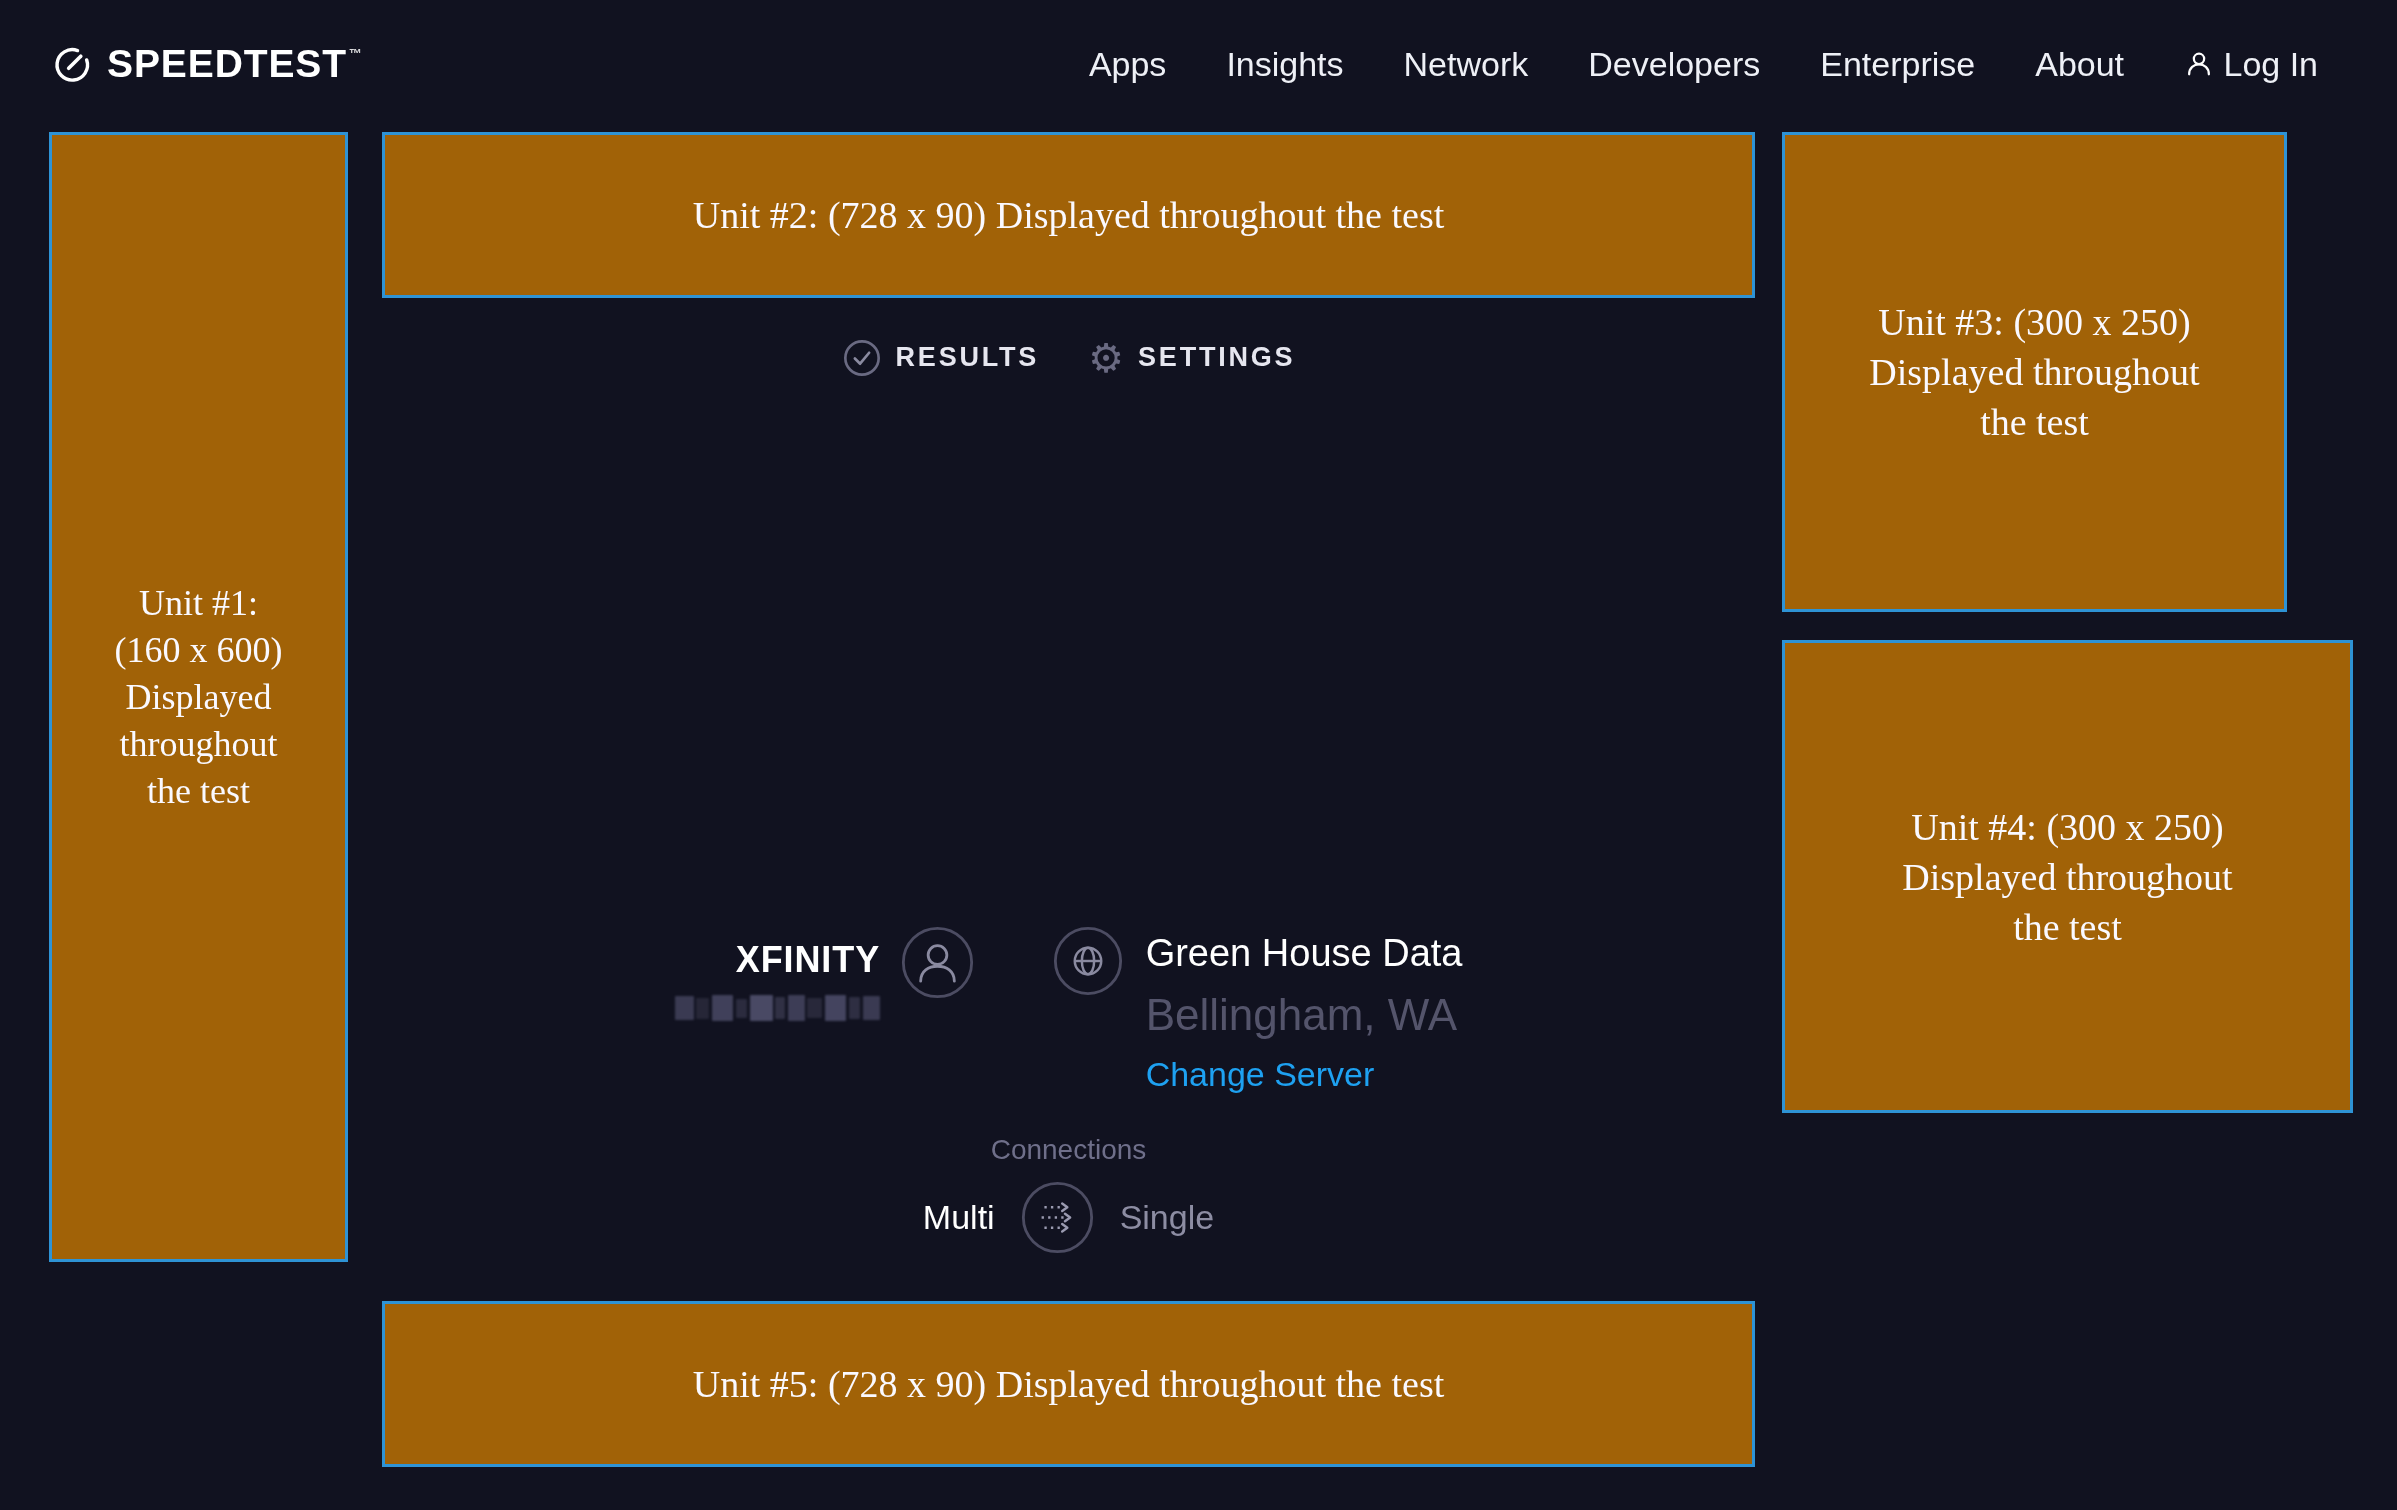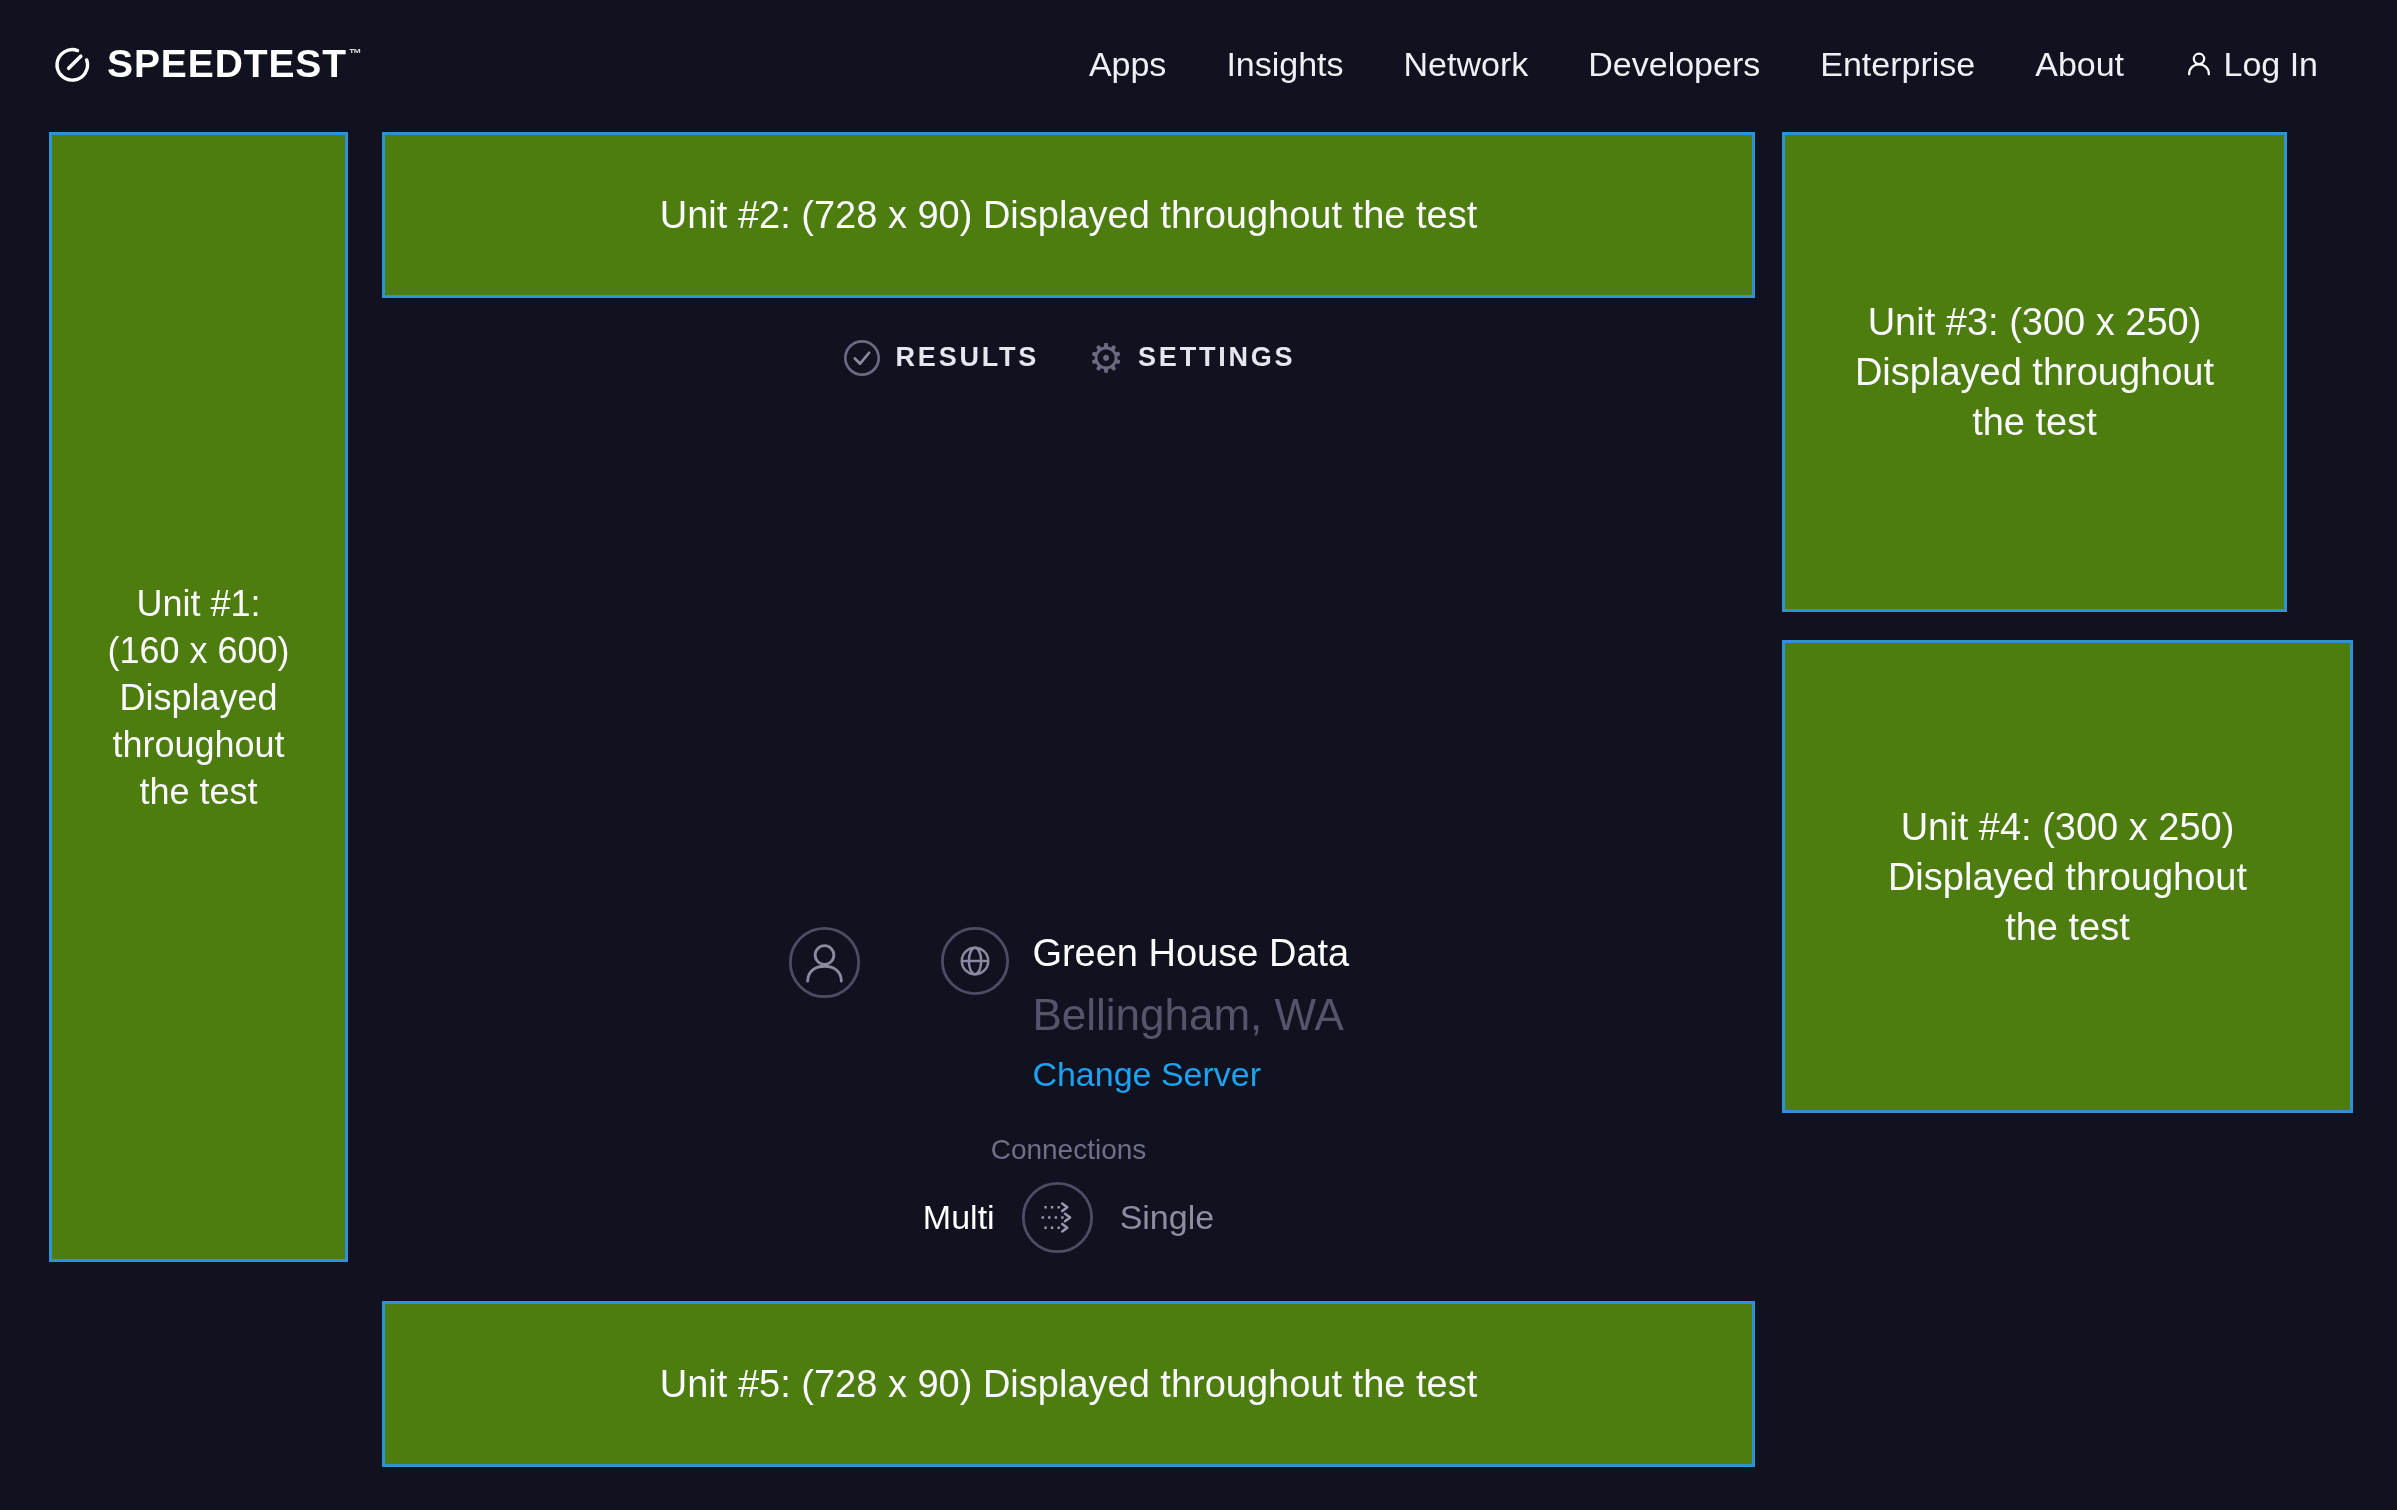--- a/index.html
+++ b/index.html
@@ -21,26 +21,27 @@
   .logo { display:flex; align-items:center; gap:15px; cursor:pointer; }
   .logo-text { font-size:39px; font-weight:700; letter-spacing:0.9px; color:#ffffff; display:flex; align-items:flex-start; }
   .logo-tm { font-size:13px; margin-top:3.8px; margin-left:1.9px; opacity:.85; }
   .nav { display:flex; align-items:center; gap:60px; }
   .nav-item { font-size:34px; font-weight:500; color:#eef0f6; text-decoration:none; cursor:pointer; }
   .login { display:flex; align-items:center; gap:9.4px; cursor:pointer; }
 
   
   .ad {
     position:absolute;
-    background:#4d7c0f;
+    background:#a16207;
     border:3.8px solid #2e93d5;
     display:flex; flex-direction:column; align-items:center; justify-content:center;
     text-align:center;
     color:#faf9ff;
     cursor:pointer;
+    font-family:Liberation Serif, serif;
   }
   .ad-unit1 { left:49px;  top:132px;  width:299px;  height:1130px; font-size:36px; line-height:47px; }
   .ad-unit2 { left:382px; top:132px;  width:1373px; height:166px;  font-size:38px; }
   .ad-unit3 { left:1782px; top:132px; width:505px;  height:480px;  font-size:38px; line-height:50px; }
   .ad-unit4 { left:1782px; top:640px; width:571px;  height:473px;  font-size:38px; line-height:50px; }
   .ad-unit5 { left:382px; top:1301px; width:1373px; height:166px;  font-size:38px; }
 
   
   .main-col { position:absolute; left:382px; top:0; width:1373px; height:1510px; }
 
@@ -181,20 +182,36 @@
     </div>
     <div class="tab">
       <span class="gear-glyph">⚙</span>
       <span class="tab-label">SETTINGS</span>
     </div>
   </div>
 
 
   <div class="info-row">
     <div class="isp-group">
+      <div class="isp-text">
+        <div class="isp-name">XFINITY</div>
+        <div class="redacted">
+          <i></i>
+            <i></i>
+            <i></i>
+            <i></i>
+            <i></i>
+            <i></i>
+            <i></i>
+            <i></i>
+            <i></i>
+            <i></i>
+            <i></i>
+        </div>
+      </div>
       <span>
         <svg width="73" height="73" viewBox="0 0 78 78">
           <circle cx="39" cy="39" r="36.5" fill="none" stroke="#4c4c62" stroke-width="3"></circle>
           <circle cx="39" cy="31" r="10" fill="none" stroke="#8a8aa0" stroke-width="3"></circle>
           <path d="M21 59 c0-11 8.5-16 18-16 s18 5 18 16" fill="none" stroke="#8a8aa0" stroke-width="3" stroke-linecap="round"></path>
         </svg>
       </span>
     </div>
 
     <div class="server-group">

